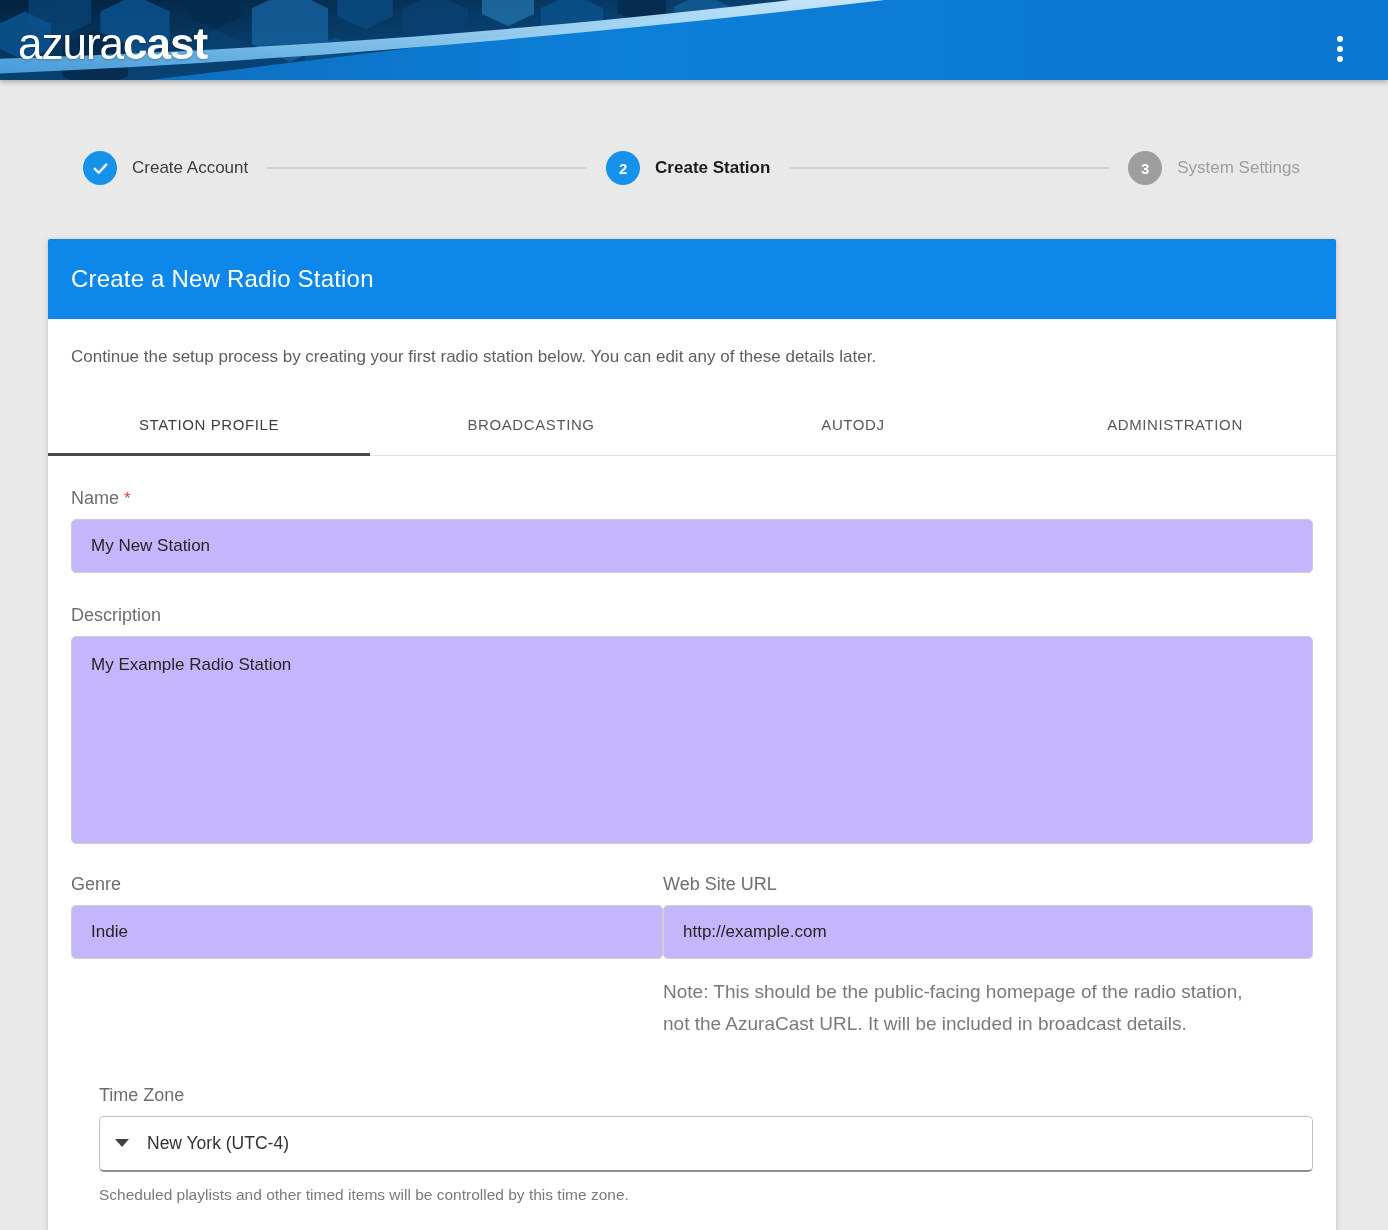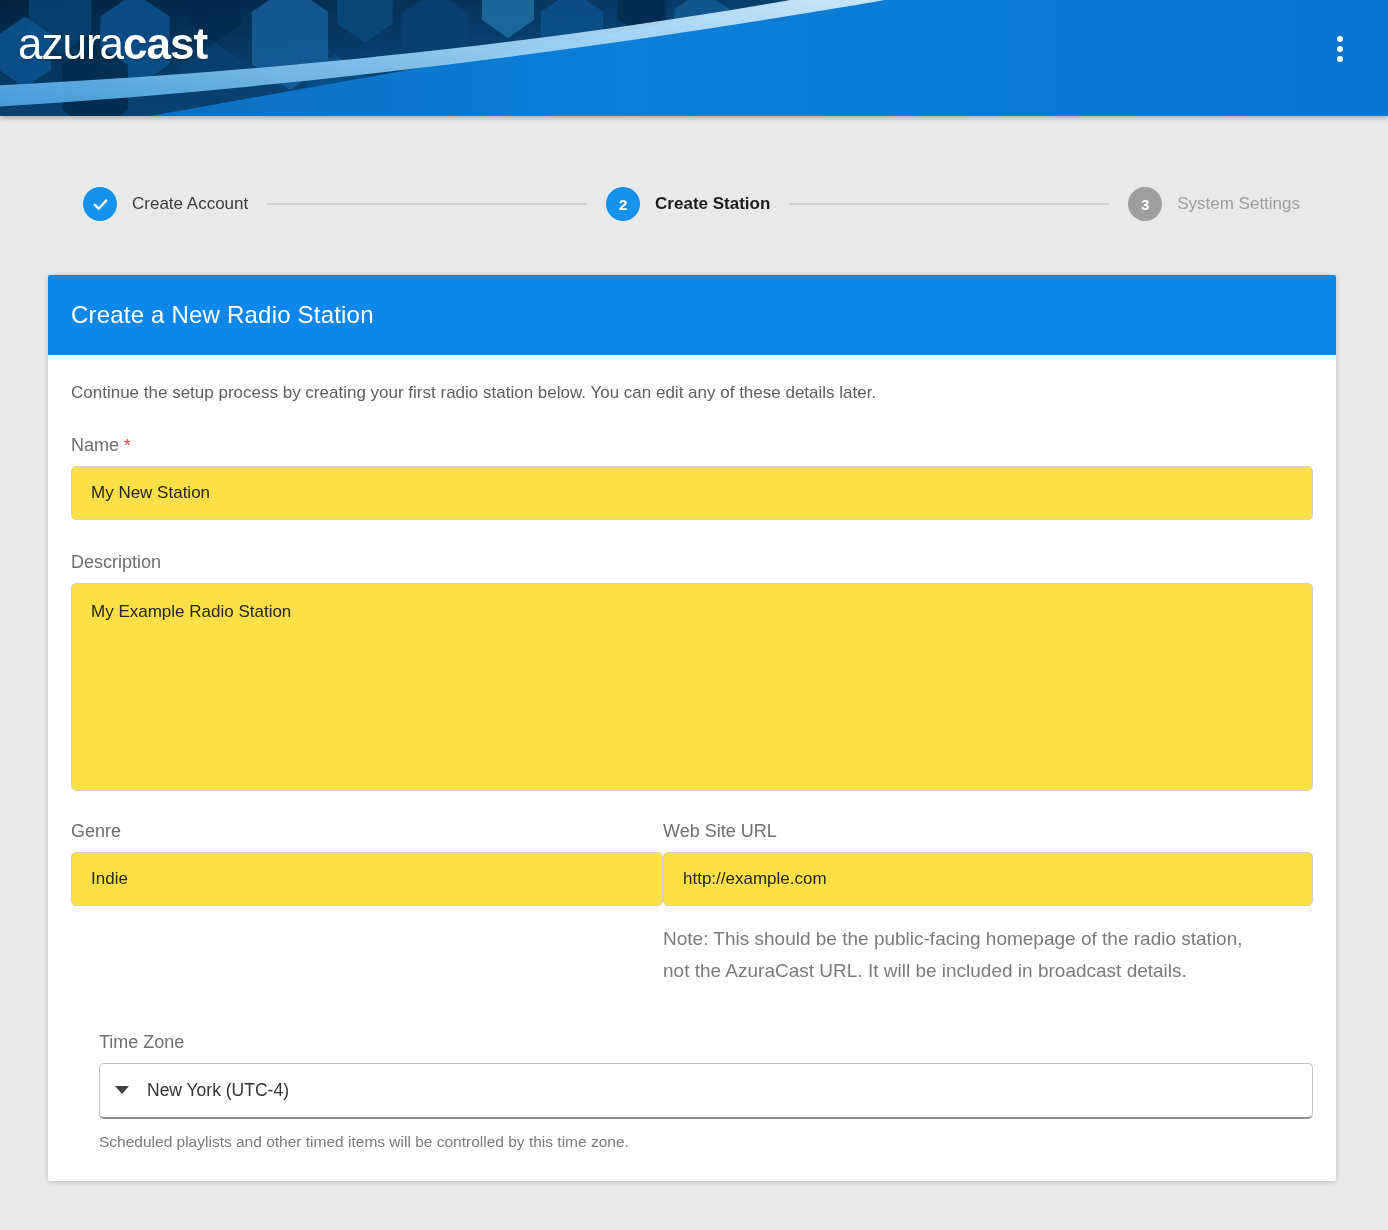--- a/index.html
+++ b/index.html
@@ -5,21 +5,21 @@
   * { margin:0; padding:0; box-sizing:border-box; }
   html,body { width:1388px; height:1230px; overflow:hidden; }
   body {
     font-family:"Liberation Sans","DejaVu Sans",sans-serif;
     background:#e9e9e9;
     color:#333;
   }
 
   
   .appbar {
-    position:relative; height:116px; background:#0b78d1;
+    position:relative; height:80px; background:#0b78d1;
     box-shadow:0 2px 5px rgba(0,0,0,.28); overflow:hidden;
   }
   .appbar-art { position:absolute; inset:0; width:100%; height:100%; display:block; }
   .logo {
     position:absolute; left:18px; top:22px; color:#fff;
     font-size:44px; line-height:1; letter-spacing:-1px;
     text-shadow:0 1px 3px rgba(0,0,0,.25); user-select:none;
   }
   .logo .lt { font-weight:400; }
   .logo .bd { font-weight:700; }
@@ -76,21 +76,21 @@
     height:3px; background:#4a4a4a;
   }
 
   
   .form { padding:0 23px 30px; }
   .fgroup { margin-top:32px; }
   .flabel { font-size:18px; color:#6e6e6e; display:inline-block; }
   .req { color:#e53935; margin-left:5px; font-size:17px; }
   .text-input {
     display:block; width:100%; height:54px; margin-top:10px;
-    border:1px solid #cfcfcf; border-radius:5px; background:#fde047;
+    border:1px solid #cfcfcf; border-radius:5px; background:#c4b5fd;
     padding:0 19px; font-size:17px; color:#262626;
     font-family:"Liberation Sans","DejaVu Sans",sans-serif;
   }
   textarea.text-input { height:208px; padding:16px 19px; resize:none; line-height:1.4; }
 
   .row { display:grid; grid-template-columns:592px 1fr; margin-top:30px; }
   .note { margin-top:17px; font-size:19px; color:#7a7a7a; line-height:1.7; max-width:595px; }
 
   .fgroup.tz { margin-top:44px;margin-left:28px; }
   .select {
@@ -185,20 +185,26 @@
 </nav>
 
 <section class="card">
   <div class="card-header">
     <h1 class="card-title">Create a New Radio Station</h1>
   </div>
 
   <div class="card-body">
     <p class="intro">Continue the setup process by creating your first radio station below. You can edit any of these details later.</p>
 
+    <div class="tabs">
+      <div class="tab active">Station Profile</div>
+      <div class="tab">Broadcasting</div>
+      <div class="tab">AutoDJ</div>
+      <div class="tab">Administration</div>
+    </div>
 
     <div class="form">
 
       <div class="fgroup">
         <label class="flabel">Name</label><span class="req">*</span>
         <input class="text-input" type="text" value="My New Station" style="">
       </div>
 
       <div class="fgroup">
         <label class="flabel">Description</label>

